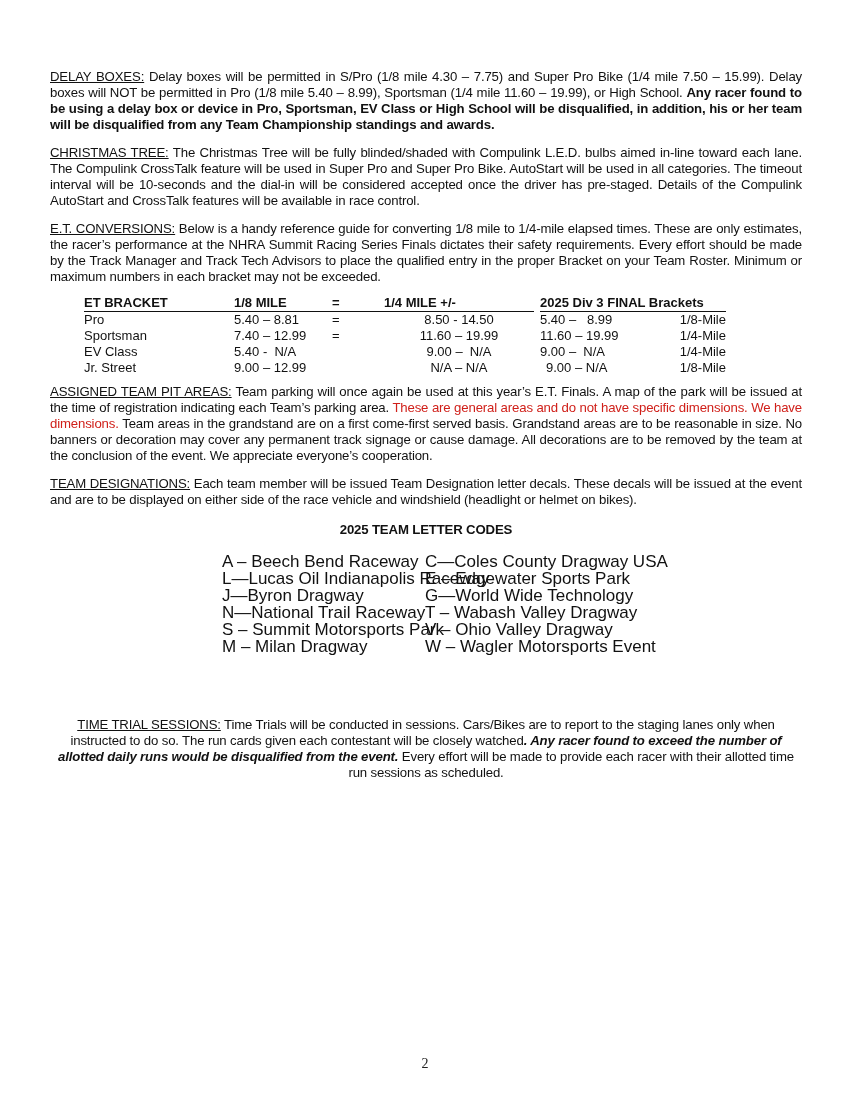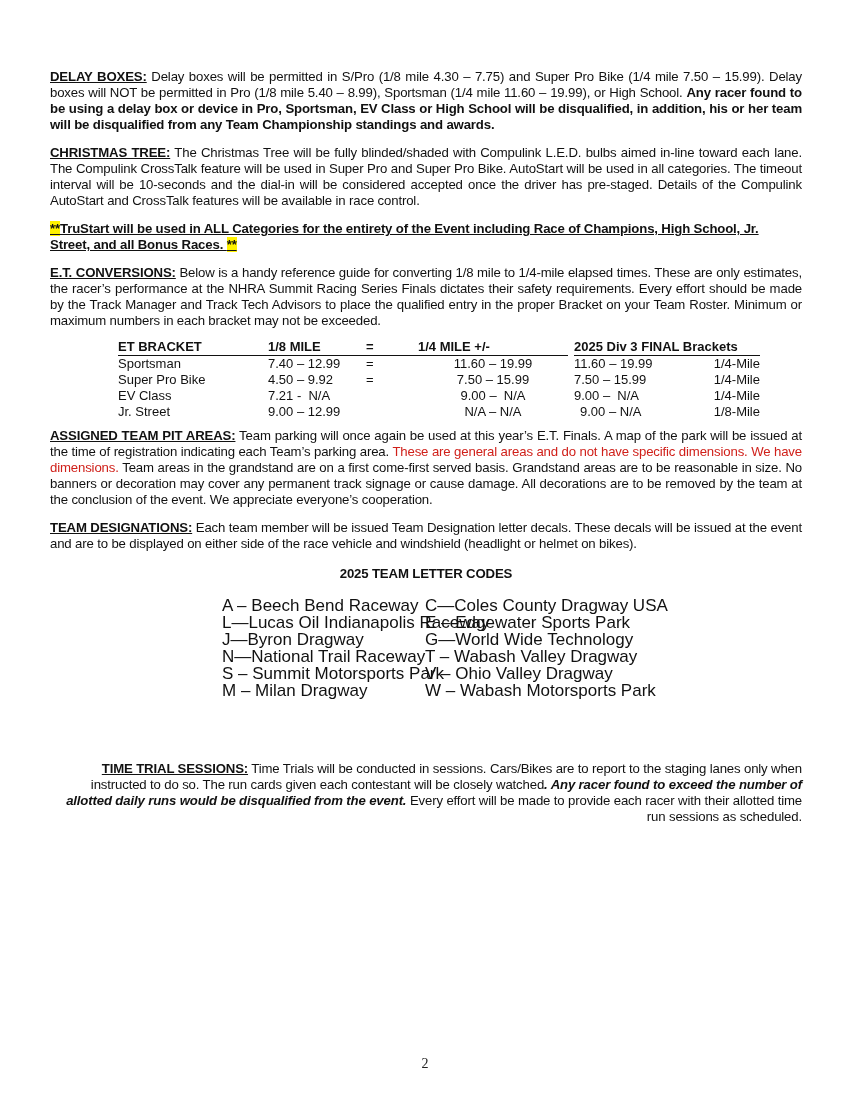--- a/index.html
+++ b/index.html
@@ -3,104 +3,101 @@
 <meta charset="utf-8">
 <style>
   html, body { margin: 0; padding: 0; background: #ffffff; }
   body { width: 850px; height: 1100px; position: relative; overflow: hidden; }
   .page {
     position: absolute; left: 50px; top: 69px; width: 752px;
     font-family: "Liberation Sans", sans-serif; font-size: 13.2px; line-height: 16px;
     color: #111111; font-stretch: condensed; letter-spacing: -0.15px;
   }
   p { margin: 0 0 12px 0; text-align: justify; }
-  .head { font-weight: bold; text-decoration: underline; margin-top: 32px; }
+  .head { font-weight: normal; text-decoration: underline; margin-top: 32px; }
   .bold { font-weight: bold; }
   .bi { font-weight: bold; font-style: italic; }
   .red { color: #d0201a; }
   .hl { background: #fff200; }
   .tru { font-weight: bold; text-decoration: underline; text-align: left; }
 
-  table.et { border-collapse: collapse; margin: -2px 0 8px 68px; font-size: 13px; line-height: 15.9px; letter-spacing: 0; }
+  table.et { border-collapse: collapse; margin: -2px 0 8px 34px; font-size: 13px; line-height: 15.9px; letter-spacing: 0; }
   table.et th { font-weight: bold; text-align: left; padding: 0; border-bottom: 1.5px solid #111; white-space: nowrap; }
   table.et td { padding: 0; white-space: nowrap; }
   .c1 { width: 150px; }
   .c2 { width: 98px; }
   .c3 { width: 52px; }
   .c4 { width: 150px; text-align: center; }
   .c5 { width: 110px; }
   .c6 { width: 70px; text-align: right; }
   th.c4 { text-align: center; }
   th.gap { border-bottom: none !important; width: 6px; }
   th.c56 { text-align: left; }
 
   .codes-title { text-align: center; font-weight: bold; margin: 14px 0 16px 0; }
   .codes { display: grid; grid-template-columns: 203px 200px; margin-left: 172px; row-gap: 1.2px; font-size: 17px; letter-spacing: 0; }
   .codes div { white-space: nowrap; }
 
-  .time { margin-top: 62px; text-align: right; }
+  .time { margin-top: 62px; text-align: center; }
   .pageno {
     position: absolute; left: 0; width: 850px; top: 1056px; text-align: center;
     font-family: "Liberation Serif", serif; font-size: 14px; color: #222;
   }
 </style>
 </head>
 <body>
 
 <div class="page">
 
   <p>
     <span class="head">DELAY BOXES:</span><span> Delay boxes will be permitted in S/Pro (1/8 mile 4.30 – 7.75) and Super Pro Bike (1/4 mile 7.50 – 15.99). Delay boxes will NOT be permitted in Pro (1/8 mile 5.40 – 8.99), Sportsman (1/4 mile 11.60 – 19.99), or High School. </span><span class="bold">Any racer found to be using a delay box or device in Pro, Sportsman, EV Class or High School will be disqualified, in addition, his or her team will be disqualified from any Team Championship standings and awards.</span>
   </p>
 
   <p>
     <span class="head">CHRISTMAS TREE:</span><span> The Christmas Tree will be fully blinded/shaded with Compulink L.E.D. bulbs aimed in-line toward each lane. The Compulink CrossTalk feature will be used in Super Pro and Super Pro Bike. AutoStart will be used in all categories. The timeout interval will be 10-seconds and the dial-in will be considered accepted once the driver has pre-staged. Details of the Compulink AutoStart and CrossTalk features will be available in race control.</span>
   </p>
 
-  <p class="tru">
-    <span class="hl">**</span><span>TruStart will be used in ALL Categories for the entirety of the Event including Race of Champions, High School, Jr. Street, and all Bonus Races. </span><span class="hl">**</span>
-  </p>
 
   <p>
     <span class="head">E.T. CONVERSIONS:</span><span> Below is a handy reference guide for converting 1/8 mile to 1/4-mile elapsed times. These are only estimates, the racer’s performance at the NHRA Summit Racing Series Finals dictates their safety requirements. Every effort should be made by the Track Manager and Track Tech Advisors to place the qualified entry in the proper Bracket on your Team Roster. Minimum or maximum numbers in each bracket may not be exceeded.</span>
   </p>
 
   <table class="et">
     <thead>
       <tr>
         <th class="c1">ET BRACKET</th>
         <th class="c2">1/8 MILE</th>
         <th class="c3">=</th>
         <th class="c4">1/4 MILE +/-</th>
         <th class="gap"></th>
         <th class="c56" colspan="2">2025 Div 3 FINAL Brackets</th>
       </tr>
     </thead>
     <tbody>
       <tr>
+        <td class="c1">Pro</td>
+        <td class="c2">5.40 – 8.81</td>
+        <td class="c3">=</td>
+        <td class="c4">8.50 - 14.50</td>
+        <td></td>
+        <td class="c5" style="white-space:pre">5.40 –   8.99</td>
+        <td class="c6">1/8-Mile</td>
+      </tr>
+      <tr>
         <td class="c1">Sportsman</td>
         <td class="c2">7.40 – 12.99</td>
         <td class="c3">=</td>
         <td class="c4">11.60 – 19.99</td>
         <td></td>
         <td class="c5" style="white-space:pre">11.60 – 19.99</td>
         <td class="c6">1/4-Mile</td>
       </tr>
       <tr>
-        <td class="c1">Super Pro Bike</td>
-        <td class="c2">4.50 – 9.92</td>
-        <td class="c3">=</td>
-        <td class="c4">7.50 – 15.99</td>
-        <td></td>
-        <td class="c5" style="white-space:pre">7.50 – 15.99</td>
-        <td class="c6">1/4-Mile</td>
-      </tr>
-      <tr>
         <td class="c1">EV Class</td>
-        <td class="c2" style="white-space:pre">7.21 -  N/A</td>
+        <td class="c2" style="white-space:pre">5.40 -  N/A</td>
         <td class="c3"></td>
         <td class="c4" style="white-space:pre">9.00 –  N/A</td>
         <td></td>
         <td class="c5" style="white-space:pre">9.00 –  N/A</td>
         <td class="c6">1/4-Mile</td>
       </tr>
       <tr>
         <td class="c1">Jr. Street</td>
         <td class="c2">9.00 – 12.99</td>
         <td class="c3"></td>
@@ -127,21 +124,21 @@
     <div>C—Coles County Dragway USA</div>
     <div>L—Lucas Oil Indianapolis Raceway</div>
     <div>E – Edgewater Sports Park</div>
     <div>J—Byron Dragway</div>
     <div>G—World Wide Technology</div>
     <div>N—National Trail Raceway</div>
     <div>T – Wabash Valley Dragway</div>
     <div>S – Summit Motorsports Park</div>
     <div>V – Ohio Valley Dragway</div>
     <div>M – Milan Dragway</div>
-    <div>W – Wabash Motorsports Park</div>
+    <div>W – Wagler Motorsports Event</div>
   </div>
 
   <p class="time">
     <span class="head">TIME TRIAL SESSIONS:</span><span> Time Trials will be conducted in sessions. Cars/Bikes are to report to the staging lanes only when instructed to do so. The run cards given each contestant will be closely watched</span><span class="bi">. Any racer found to exceed the number of allotted daily runs would be disqualified from the event.</span><span> Every effort will be made to provide each racer with their allotted time run sessions as scheduled.</span>
   </p>
 </div>
 
 <div class="pageno">2</div>
 
 </body></html>

